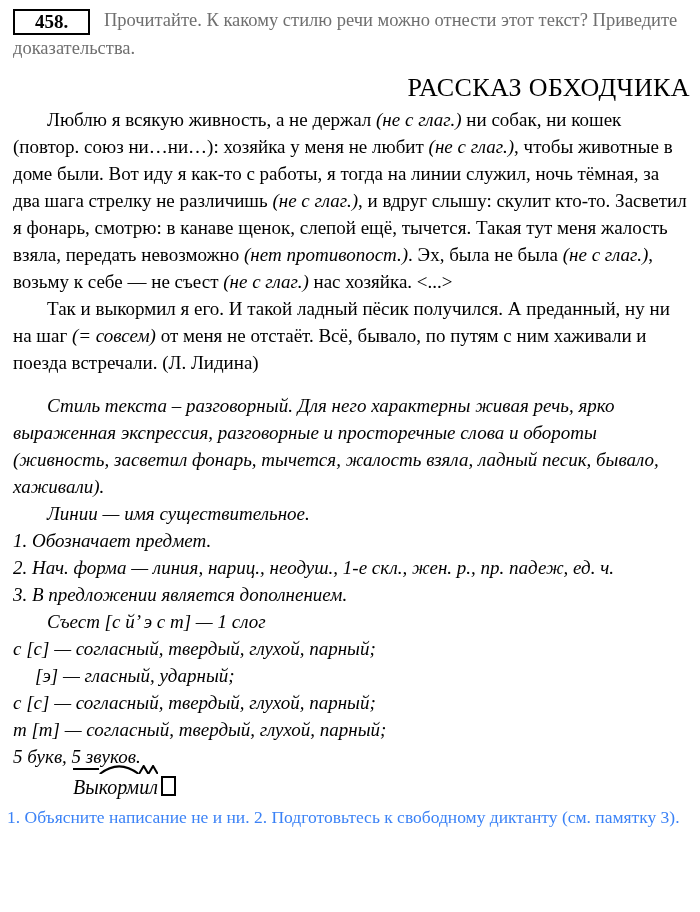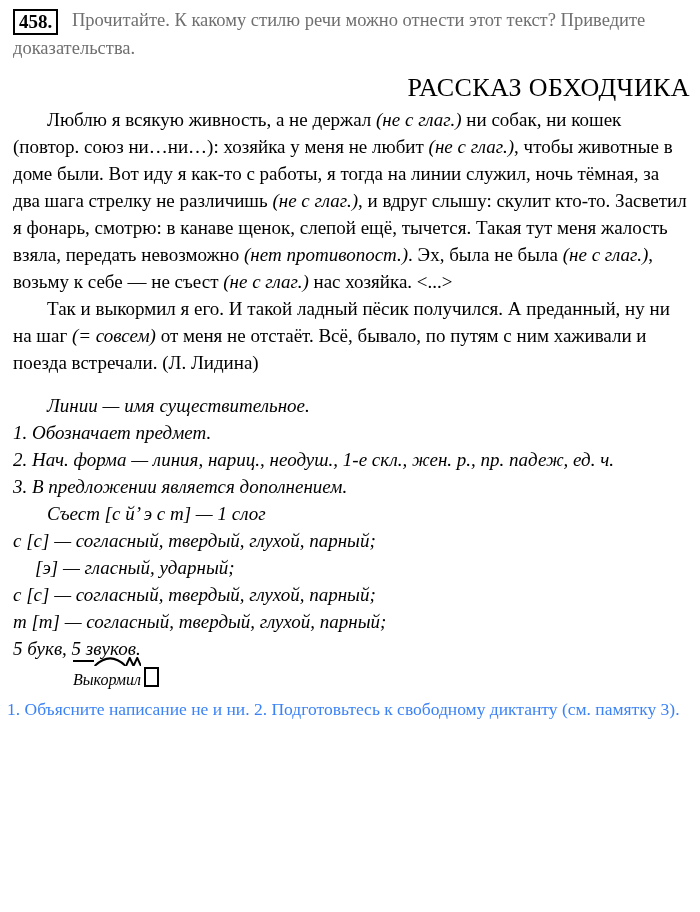--- a/index.html
+++ b/index.html
@@ -22,21 +22,21 @@
     font-size: 18.5px;
     margin-bottom: 0;
   }
   .num-box {
     display: inline-block;
     border: 2.5px solid #000;
     color: #000;
     font-weight: bold;
     font-size: 19px;
     line-height: 22px;
-    padding: 0 4px;
+    padding: 0 20px;
     margin-right: 9px;
     vertical-align: -2px;
   }
 
   
   .title {
     text-align: right;
     font-size: 26px;
     font-weight: 400;
     letter-spacing: 0.4px;
@@ -51,21 +51,21 @@
   .analysis { font-style: italic; margin-top: 16px; }
   .analysis p { margin: 0; }
   .indent { text-indent: 34px; }
   .small-indent { padding-left: 22px; }
 
   
   .word-parse-row {
     margin-left: 60px;
     margin-top: 4px;
     height: 30px;
-    font-size: 16px;
+    font-size: 20px;
     font-style: italic;
   }
   .morpheme { position: relative; display: inline-block; }
   .mark { position: absolute; left: 0; top: -9px; width: 100%; height: 9px; }
   .mark svg { display: block; width: 100%; height: 9px; }
   .prefix-line { border-top: 2px solid #000; height: 0; top: -6px; }
   .ending-box {
     display: inline-block;
     width: 11px; height: 16px;
     border: 2px solid #000;
@@ -91,20 +91,21 @@
     <span>Прочитайте. К какому стилю речи можно отнести этот текст? Приведите доказательства.</span>
   </div>
 
   <div class="title">РАССКАЗ ОБХОДЧИКА</div>
 
   <p class="story"><span>Люблю я всякую живность, а не держал </span><span class="it">(не с глаг.)</span><span>  ни собак, ни кошек (повтор. союз ни…ни…): хозяйка у меня не любит </span><span class="it">(не с глаг.)</span><span>, чтобы животные в доме были. Вот иду я как-то с работы, я тогда на линии служил, ночь тёмная, за два шага стрелку не различишь </span><span class="it">(не с глаг.)</span><span>, и вдруг слышу: скулит кто-то. Засветил я фонарь, смотрю: в канаве щенок, слепой ещё, тычется. Такая тут меня жалость взяла, передать невозможно </span><span class="it">(нет противопост.)</span><span>. Эх, была не была </span><span class="it">(не с глаг.)</span><span>, возьму к себе — не съест </span><span class="it">(не с глаг.)</span><span> нас хозяйка. &lt;...&gt;</span></p>
 
   <p class="story"><span>Так и выкормил я его. И такой ладный пёсик получился. А преданный, ну ни на шаг </span><span class="it">(= совсем)</span><span> от меня не отстаёт. Всё, бывало, по путям с ним хаживали и поезда встречали. (Л. Лидина)</span></p>
 
   <div class="analysis">
+    <p class="indent">Стиль текста – разговорный. Для него характерны живая речь, ярко выраженная экспрессия, разговорные и просторечные слова и обороты (живность, засветил фонарь, тычется, жалость взяла, ладный песик, бывало, хаживали).</p>
 
     <p class="indent">Линии — имя существительное.</p>
     <p>1. Обозначает предмет.</p>
     <p>2. Нач. форма — линия, нариц., неодуш., 1-е скл., жен. р., пр. падеж, ед. ч.</p>
     <p>3. В предложении является дополнением.</p>
 
     <p class="indent">Съест [с й’ э с т] — 1 слог</p>
     <p>с [с] — согласный, твердый, глухой, парный;</p>
     <p class="small-indent">[э] — гласный, ударный;</p>
     <p>с [с] — согласный, твердый, глухой, парный;</p>

